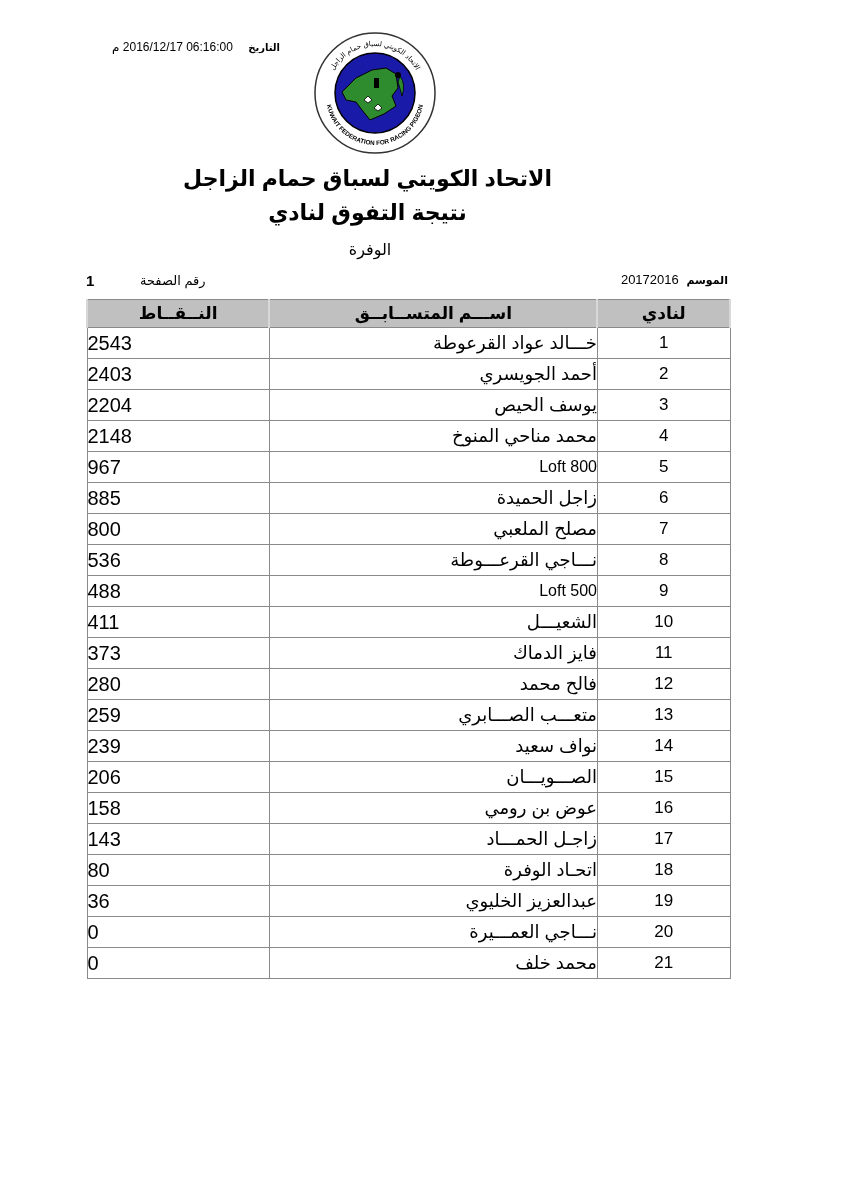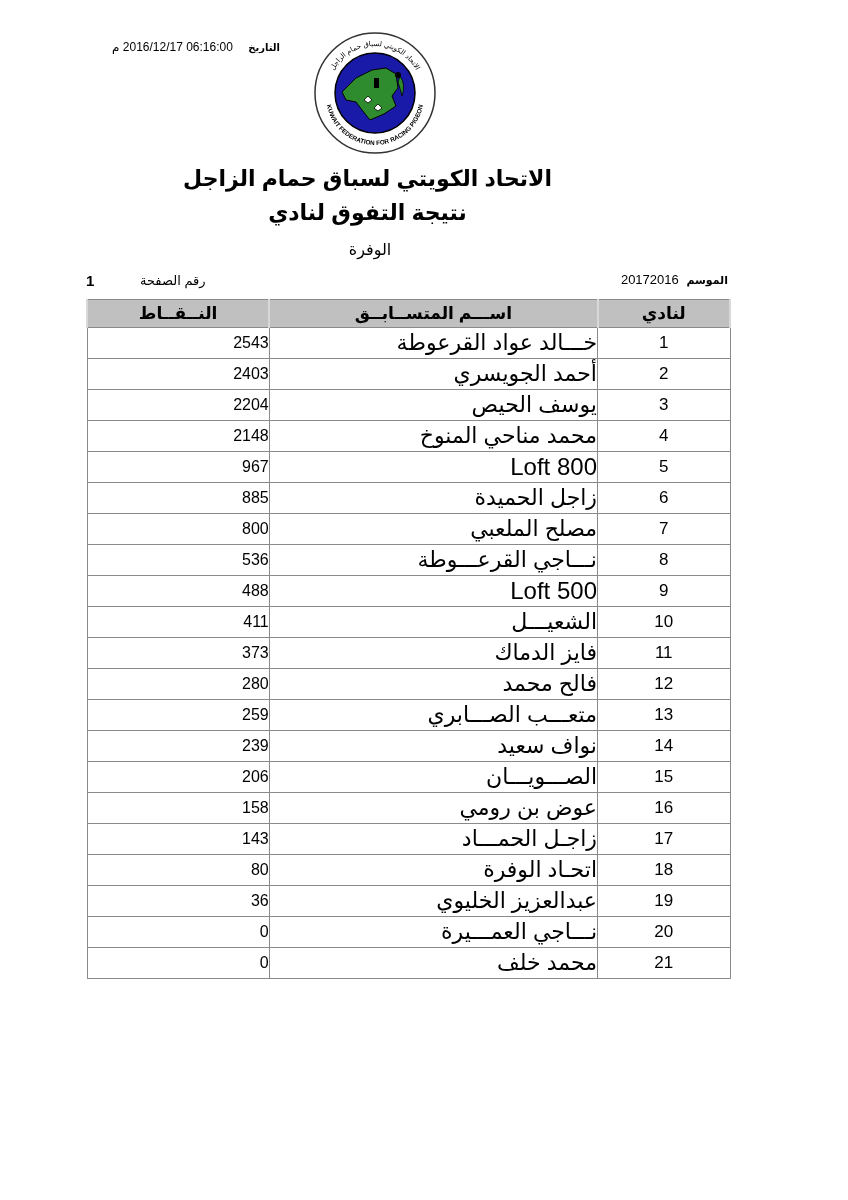--- a/index.html
+++ b/index.html
@@ -18,23 +18,23 @@
     .page-no { left: 86px; top: 272px; width: 140px; direction: rtl; font-size: 13px; white-space: nowrap; text-align: left; }
     .page-no .num { font-weight: bold; font-size: 15px; position: absolute; left: 0; top: 0; }
     .page-no .label { position: absolute; left: 54px; top: 1px; }
     table.results { position: absolute; left: 86px; top: 299px; width: 645px; border-collapse: collapse; direction: rtl; }
     table.results th, table.results td { border: 1px solid #8a8a8a; padding: 0; height: 30px; }
     table.results th { background: #c0c0c0; font-weight: bold; font-size: 17px; height: 27px; border: 2px solid #d8d8d8; border-top: 1px solid #8a8a8a; border-bottom: 1px solid #8a8a8a; }
     .col-serial { width: 132px; }
     .col-name { width: 330px; }
     .col-points { width: 182px; }
     td.serial { text-align: center; font-size: 17px; padding-top: 6px; }
-    td.name { text-align: right; font-size: 22px; padding-right: 32px; }
-    td.points { text-align: right; font-size: 16px; padding-right: 30px; direction: ltr; }
-    td.name.latin { font-size: 24px; }
+    td.name { text-align: right; font-size: 18px; padding-right: 32px; }
+    td.points { font-size: 20px; padding-right: 30px; direction: ltr; }
+    td.name.latin { font-size: 16px; }
   </style>
 </head>
 <body>
 
 <div class="abs date-row">
   <span class="label">التاريخ</span>
   <span>06:16:00 2016/12/17 م</span>
 </div>
 
 <div class="abs logo">

